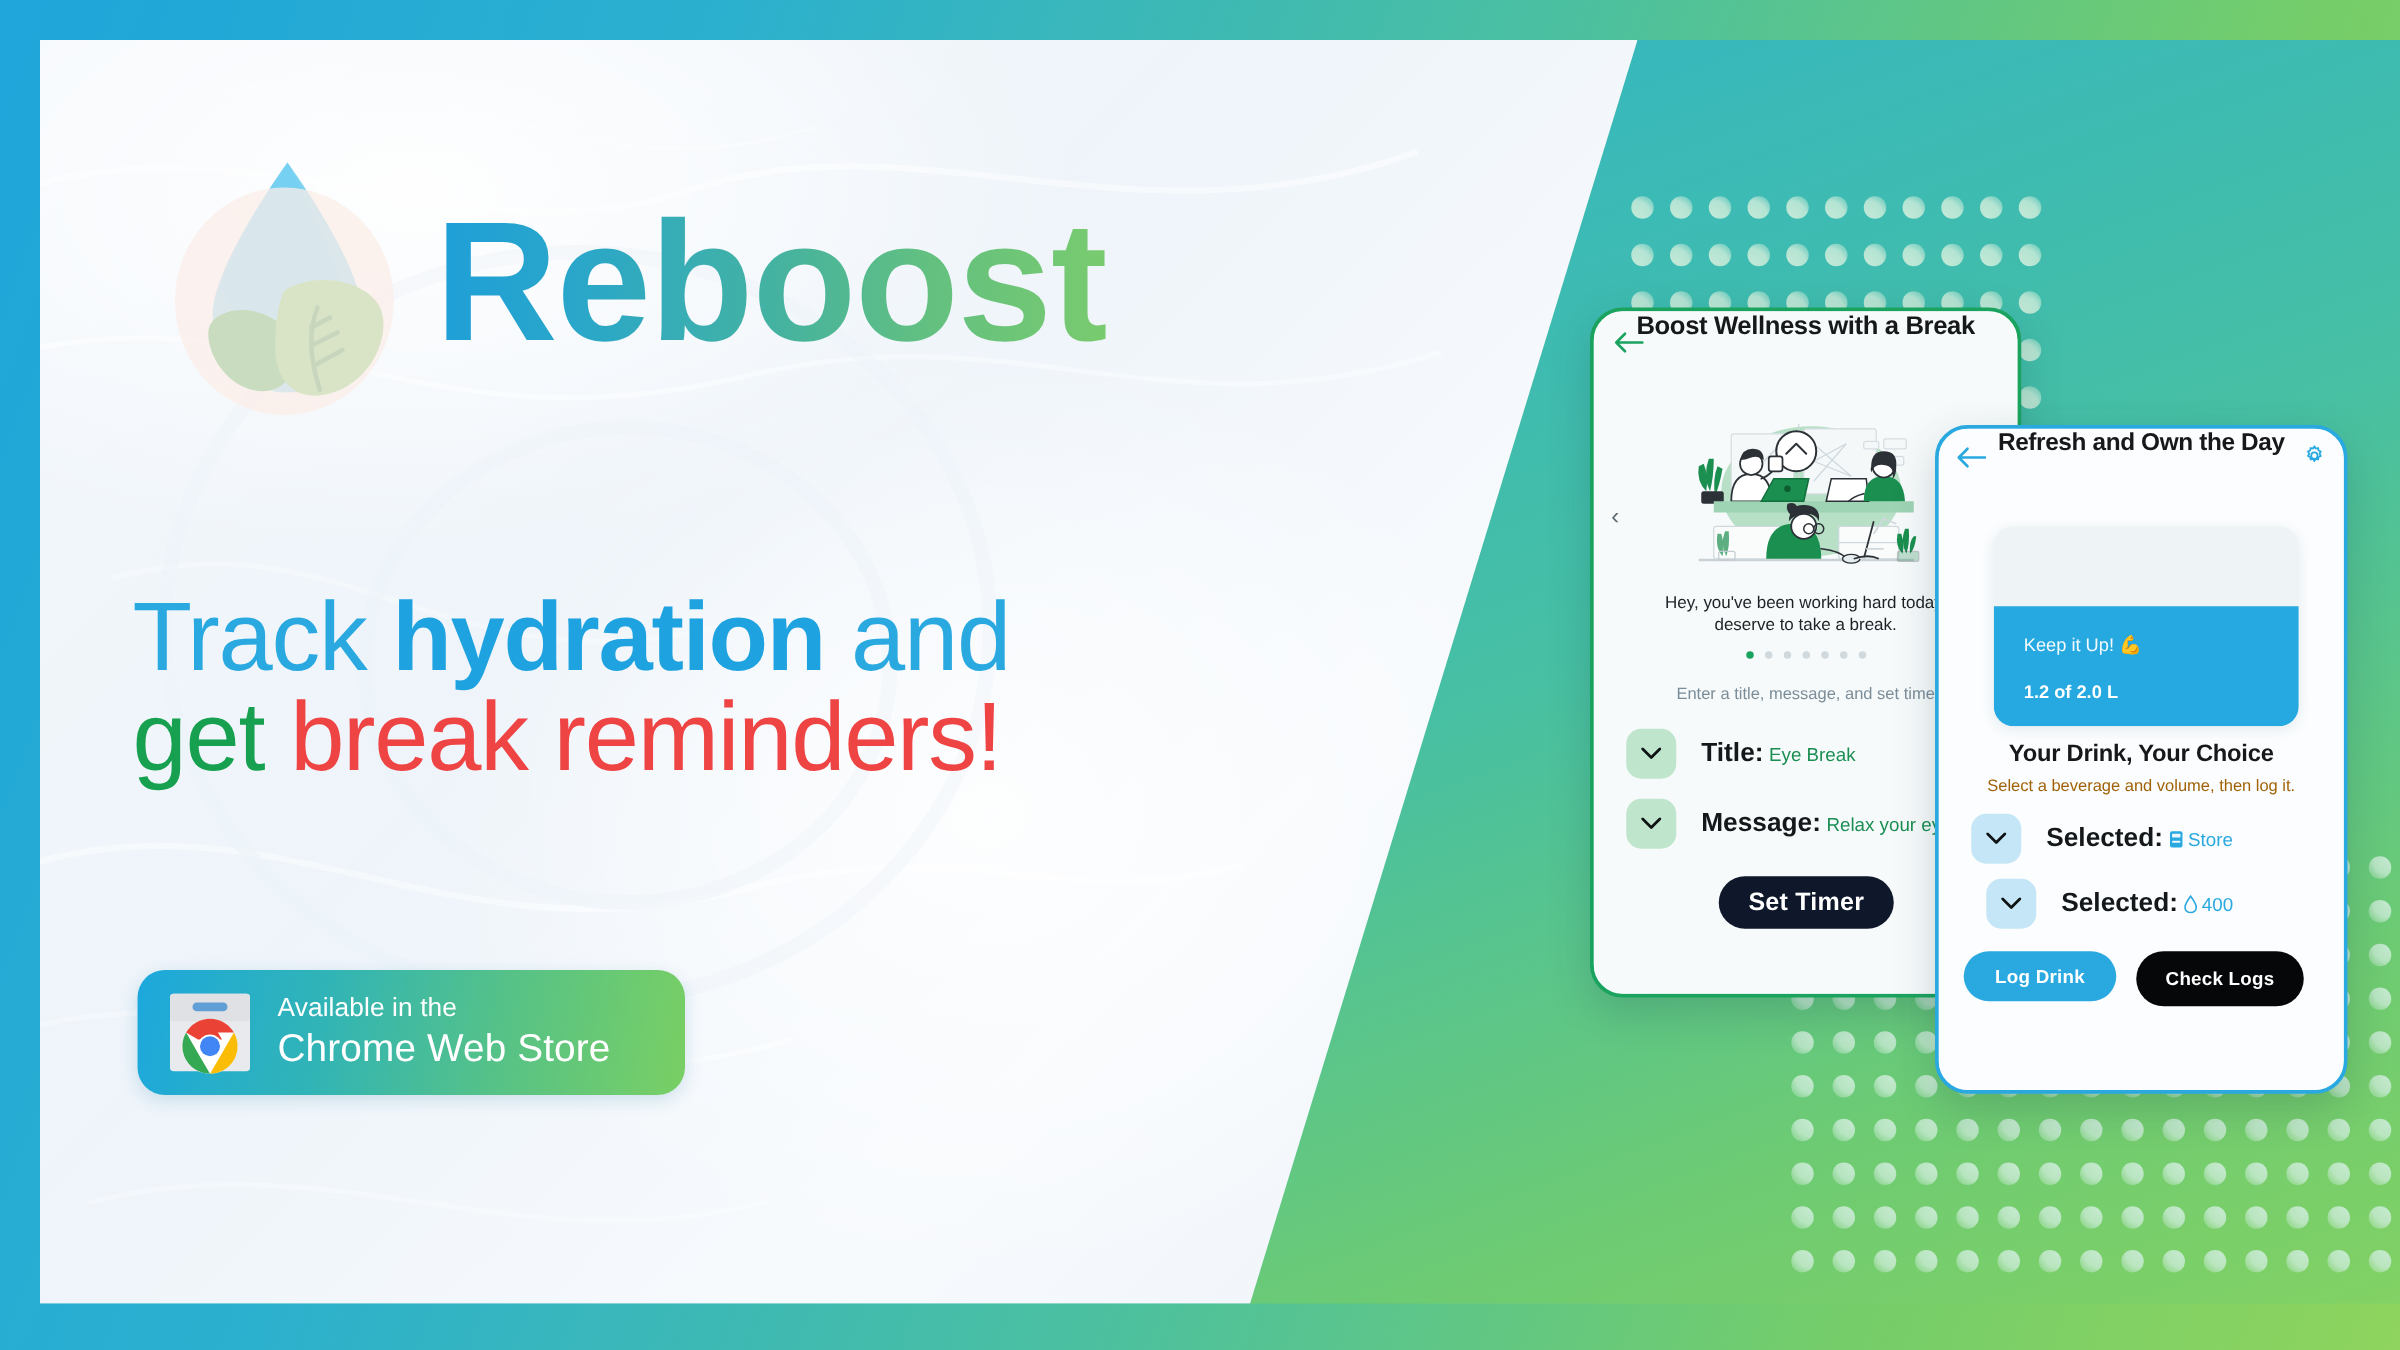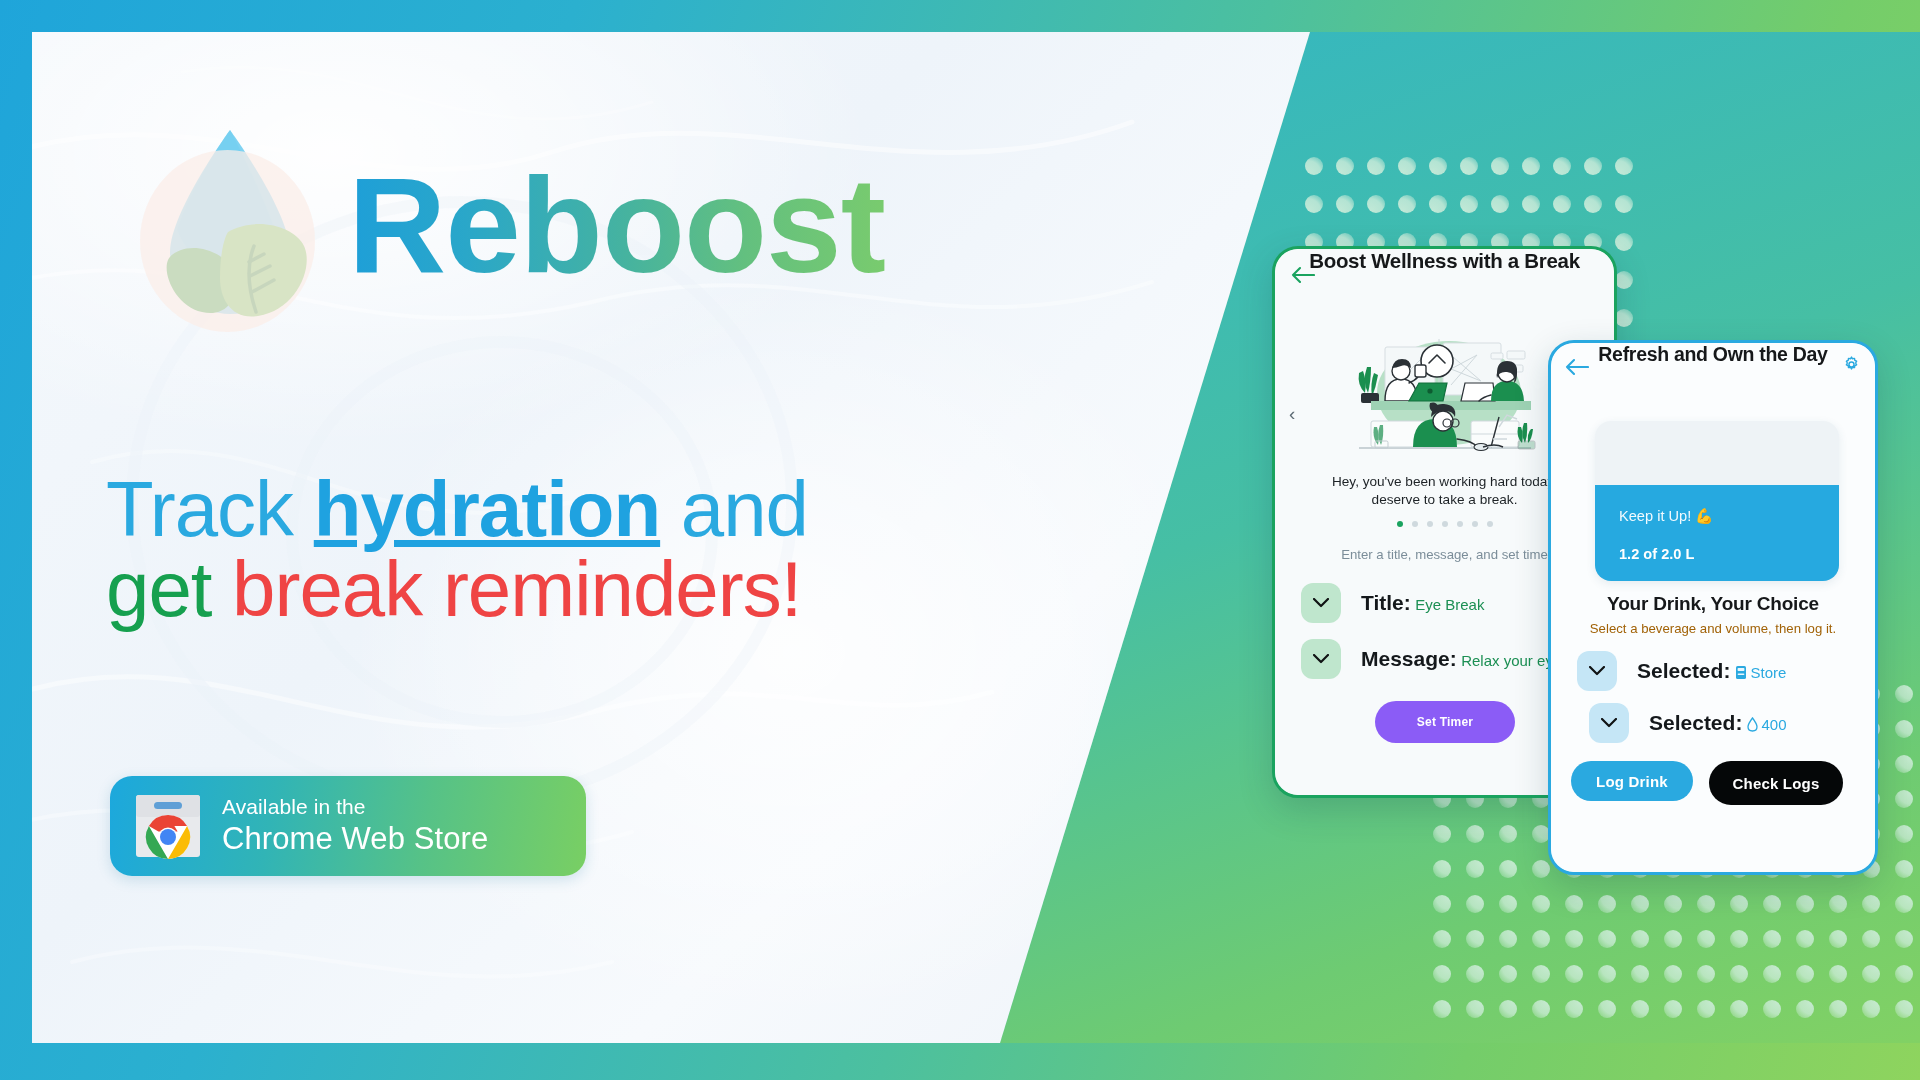--- a/index.html
+++ b/index.html
@@ -49,27 +49,27 @@
     margin-left:10px; margin-top:-6px;
   }
 
   
   .headline {
     position:absolute; left:106px; top:470px; width:1000px;
     font-size:78px; line-height:1.02; font-weight:400; letter-spacing:-1px;
   }
   .headline .ln { white-space:nowrap; display:block; }
   .hl-blue { color:#2aa9e0; }
-  .hl-blue-b { color:#1fa2e0; font-weight:700;text-decoration:underline; }
+  .hl-blue-b { color:#1fa2e0; font-weight:700; }
   .hl-green { color:#16a04f; }
   .hl-green-b { color:#ef4444; font-weight:400; }
 
   
   .cws-badge {
-    position:absolute; left:110px; top:776px; width:476px; height:100px;
+    position:absolute; left:110px; top:776px; width:438px; height:100px;
     border-radius:22px; display:flex; align-items:center; gap:20px; padding:0 24px;
     background: linear-gradient(100deg,#1ca8dd 0%, #31b4b6 34%, #56c287 66%, #79cf63 100%);
     box-shadow:0 4px 14px rgba(30,120,160,.18);
     cursor:pointer;
   }
   .cws-icon { width:68px; height:66px; flex:0 0 auto; }
   .cws-text { color:#fff; }
   .cws-small { font-size:21px; line-height:1.25; font-weight:400; letter-spacing:.1px; }
   .cws-big { font-size:31px; line-height:1.25; font-weight:400; letter-spacing:.1px; }
 
@@ -109,21 +109,21 @@
   .rowlabel { font-size:21px; font-weight:700; color:#14181b; white-space:nowrap; }
   .rowval-green { font-size:15px; color:#1b8f53; font-weight:400; }
   .rowval-blue  { font-size:15px; color:#2aa9e0; font-weight:400; }
 
   #p1-row1 { left:26px; top:334px; }
   #p1-row2 { left:26px; top:390px; }
   .pill {
     position:absolute; border-radius:999px; display:flex; align-items:center; justify-content:center;
     font-weight:700; color:#fff; cursor:pointer; letter-spacing:.2px;
   }
-  #p1-btn { left:100px; top:452px; width:140px; height:42px; background:#8b5cf6; font-size:12px; }
+  #p1-btn { left:100px; top:452px; width:140px; height:42px; background:#0f172a; font-size:20px; }
 
   
   #p2-title { left:0; right:0; top:40px; font-size:19.5px; letter-spacing:-.3px; }
   #p2-card {
     position:absolute; left:44px; top:78px; width:244px; height:160px; border-radius:16px; overflow:hidden;
     background:#eef3f6; box-shadow:0 3px 10px rgba(40,90,120,.10);
   }
   #p2-fill { position:absolute; left:0; right:0; bottom:0; height:60%; background:#26a9e0; }
   #p2-pct { position:absolute; left:0; right:0; top:22px; text-align:center; font-size:41px; font-weight:700; color:#0b0d0f; letter-spacing:-1px; }
   #p2-keep { position:absolute; left:24px; top:86px; font-size:14.6px; color:#f2fafe; }

